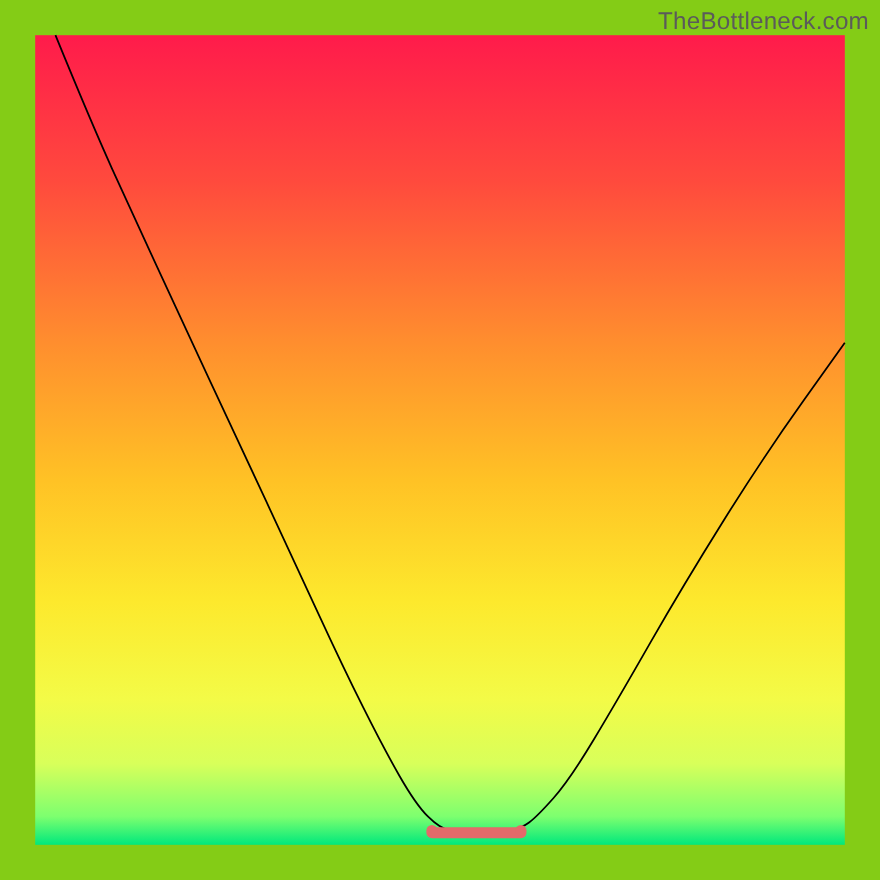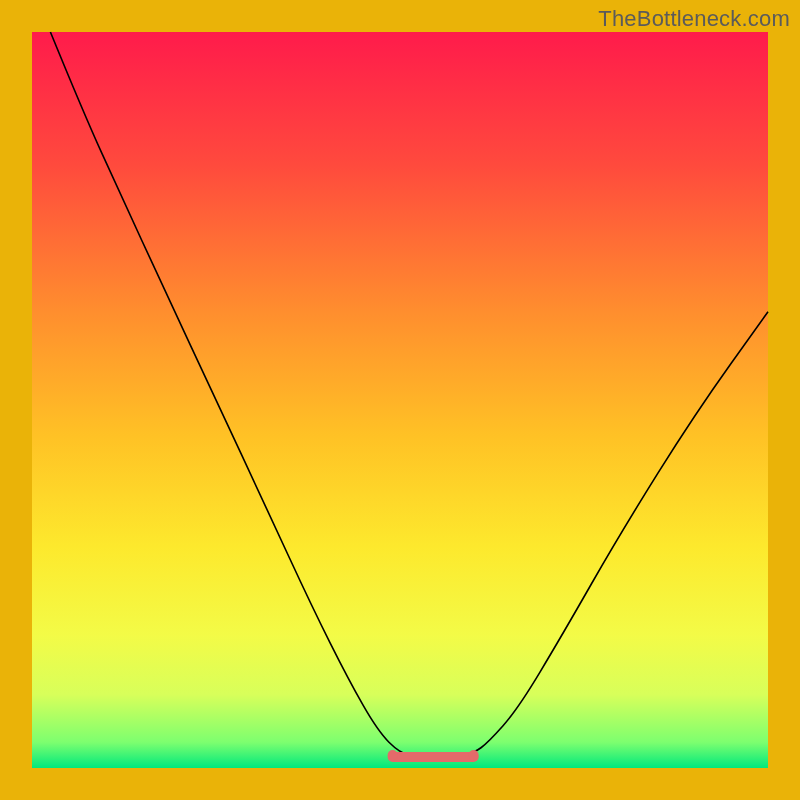--- a/index.html
+++ b/index.html
@@ -7,21 +7,21 @@
     padding: 0;
     width: 800px;
     height: 800px;
     background: #000;
     overflow: hidden;
   }
   .container {
     position: relative;
     width: 800px;
     height: 800px;
-    background: #eab308;
+    background: #84cc16;
   }
   .watermark {
     position: absolute;
     top: 6px;
     right: 10px;
     font-family: Arial, Helvetica, sans-serif;
     font-size: 22px;
     color: #5b5b5b;
     font-weight: 500;
     letter-spacing: 0.2px;

